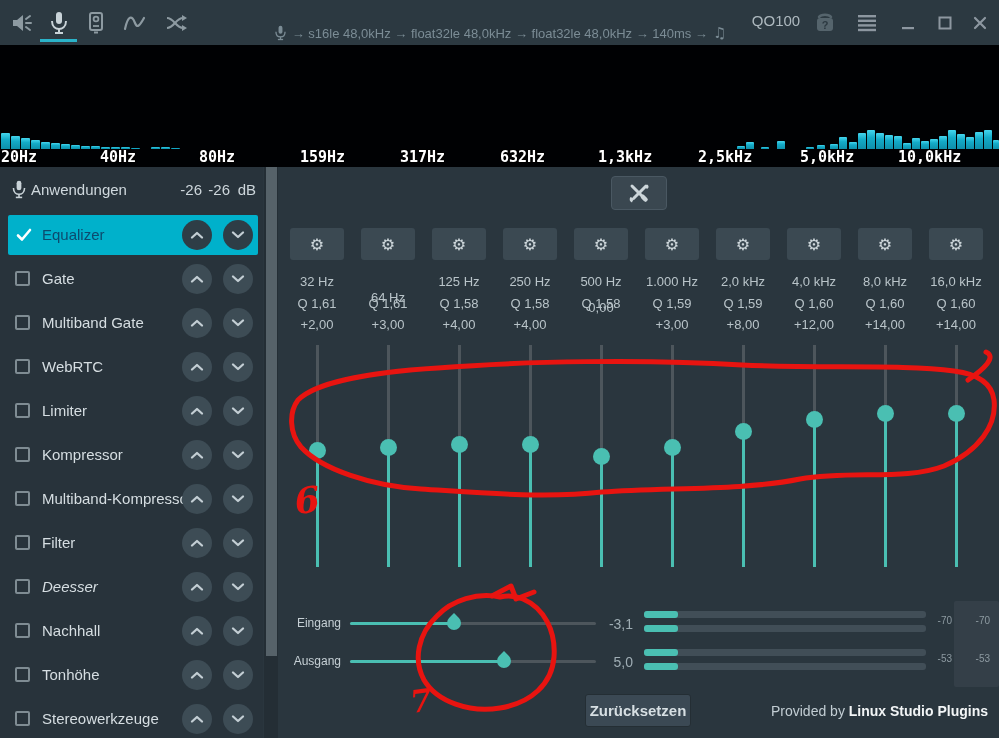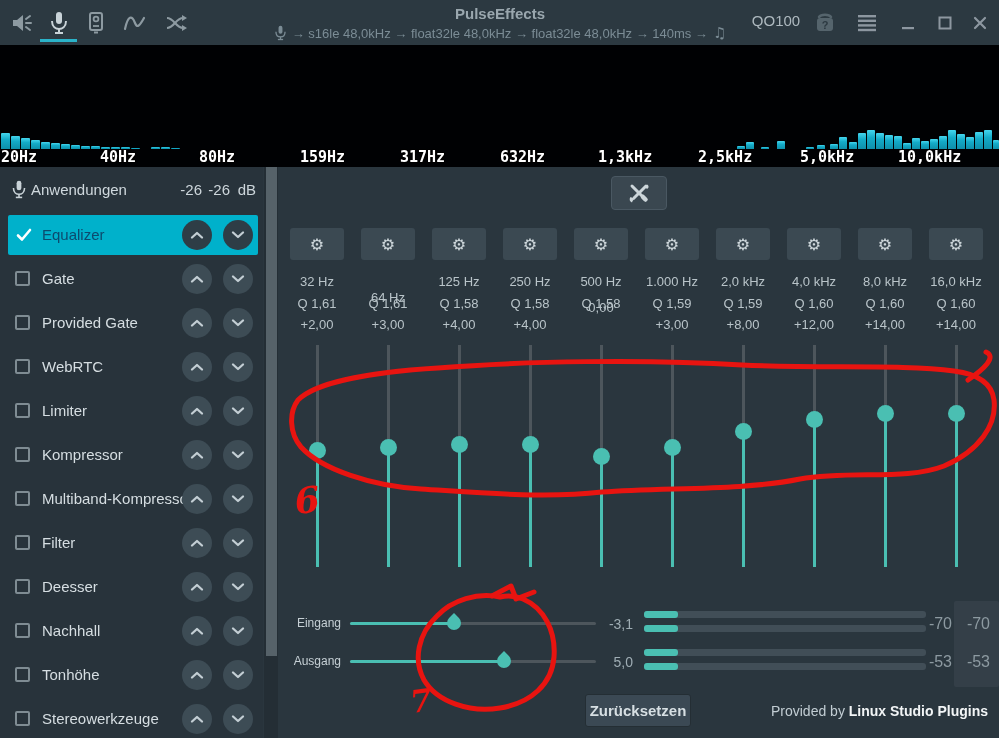--- a/index.html
+++ b/index.html
@@ -52,21 +52,21 @@
   .vhandle { position:absolute; width:17px; height:17px; border-radius:50%; background:#4abfb2; }
 
   
   .io-label { position:absolute; width:62px; text-align:right; font-size:12px; color:#c6d0d5; }
   .htrack { position:absolute; height:3px; background:#4d565c; border-radius:2px; }
   .hfill { position:absolute; height:3px; background:#4abfb2; border-radius:2px; }
   .hhandle { position:absolute; width:14px; height:14px; background:#4abfb2; border-radius:0 50% 50% 50%; transform:rotate(45deg); }
   .io-value { position:absolute; width:38px; text-align:right; font-size:14px; color:#9fadb4; }
   .meter-track { position:absolute; width:282px; height:7px; background:#414e57; border-radius:3px; }
   .meter-fill { position:absolute; height:7px; background:#4abfb2; border-radius:3px; }
-  .meter-val { position:absolute; width:28px; text-align:right; font-size:16px; color:#8d9aa1; }
+  .meter-val { position:absolute; width:28px; text-align:right; font-size:10px; color:#8d9aa1; }
   #meter-side-panel { left:954px; top:601px; width:45px; height:86px; background:#343f48; border-radius:2px; }
 
   #reset-btn { left:585px; top:694px; width:106px; height:33px; background:#3b4954; border:1px solid #242e34; border-radius:3px;
                display:flex; align-items:center; justify-content:center; font-size:15px; font-weight:bold; color:#d7dfe3; }
   #provided { left:690px; top:703px; width:298px; text-align:right; font-size:14px; color:#c2cdd3; }
   #provided b { color:#f2f5f6; }
 
   
   #annotations { left:0; top:0; width:999px; height:738px; pointer-events:none; z-index:50; }
   .red-stroke { fill:none; stroke:#e81410; stroke-width:5; stroke-linecap:round; stroke-linejoin:round; }
@@ -108,21 +108,20 @@
         <path d="M2 16 C5 2 9 2 12 10 C14 15 16 14 21 5" fill="none" stroke="#8d9aa1" stroke-width="2.2" stroke-linecap="round"></path>
       </svg>
     </div>
     <div class="abs tb-btn" style="left:158px">
       <svg class="icon" width="24" height="20" viewBox="0 0 24 20">
         <path d="M2 5 C9 5 11 15 18 15 M2 15 C9 15 11 5 18 5" fill="none" stroke="#8d9aa1" stroke-width="2.2"></path>
         <path d="M17 2 L22 5 L17 8 Z M17 12 L22 15 L17 18 Z" fill="#8d9aa1"></path>
       </svg>
     </div>
 
-    <div id="win-title" class="abs">PulseEffects</div>
     <div id="pipeline-row" class="abs">
       <svg class="icon" width="13" height="16" viewBox="0 0 20 24">
         <rect x="7" y="1" width="6" height="12" rx="3" fill="#7b8c95"></rect>
         <path d="M3 10 C3 16 7 18 10 18 C13 18 17 16 17 10" fill="none" stroke="#7b8c95" stroke-width="2"></path>
         <line x1="10" y1="18" x2="10" y2="22" stroke="#7b8c95" stroke-width="2"></line>
         <line x1="6" y1="22" x2="14" y2="22" stroke="#7b8c95" stroke-width="2"></line>
       </svg>
       <span>→ s16le 48,0kHz → float32le 48,0kHz → float32le 48,0kHz → 140ms →</span>
       <span style="font-family:'DejaVu Sans',sans-serif; font-size:15px;">♫</span>
     </div>
@@ -256,21 +255,21 @@
             </svg>
           </div>
           <div class="rbtn down">
             <svg class="icon" width="18" height="12" viewBox="0 0 18 12">
               <polyline points="4,3.5 9,8 14,3.5" fill="none" stroke="#c3ced4" stroke-width="2.3" stroke-linecap="round" stroke-linejoin="round"></polyline>
             </svg>
           </div>
         </div>
         <div class="sb-item" style="top: 88px;">
           <div class="sb-check"></div>
-          <span class="sb-label">Provided Gate</span>
+          <span class="sb-label">Multiband Gate</span>
           <div class="rbtn up">
             <svg class="icon" width="18" height="12" viewBox="0 0 18 12">
               <polyline points="4,8.5 9,4 14,8.5" fill="none" stroke="#c3ced4" stroke-width="2.3" stroke-linecap="round" stroke-linejoin="round"></polyline>
             </svg>
           </div>
           <div class="rbtn down">
             <svg class="icon" width="18" height="12" viewBox="0 0 18 12">
               <polyline points="4,3.5 9,8 14,3.5" fill="none" stroke="#c3ced4" stroke-width="2.3" stroke-linecap="round" stroke-linejoin="round"></polyline>
             </svg>
           </div>
@@ -338,21 +337,21 @@
             <svg class="icon" width="18" height="12" viewBox="0 0 18 12">
               <polyline points="4,8.5 9,4 14,8.5" fill="none" stroke="#c3ced4" stroke-width="2.3" stroke-linecap="round" stroke-linejoin="round"></polyline>
             </svg>
           </div>
           <div class="rbtn down">
             <svg class="icon" width="18" height="12" viewBox="0 0 18 12">
               <polyline points="4,3.5 9,8 14,3.5" fill="none" stroke="#c3ced4" stroke-width="2.3" stroke-linecap="round" stroke-linejoin="round"></polyline>
             </svg>
           </div>
         </div>
-        <div class="sb-item" style="top: 352px;">
+        <div class="sb-item" style="top: 352px; font-style: italic;">
           <div class="sb-check"></div>
           <span class="sb-label">Deesser</span>
           <div class="rbtn up">
             <svg class="icon" width="18" height="12" viewBox="0 0 18 12">
               <polyline points="4,8.5 9,4 14,8.5" fill="none" stroke="#c3ced4" stroke-width="2.3" stroke-linecap="round" stroke-linejoin="round"></polyline>
             </svg>
           </div>
           <div class="rbtn down">
             <svg class="icon" width="18" height="12" viewBox="0 0 18 12">
               <polyline points="4,3.5 9,8 14,3.5" fill="none" stroke="#c3ced4" stroke-width="2.3" stroke-linecap="round" stroke-linejoin="round"></polyline>

